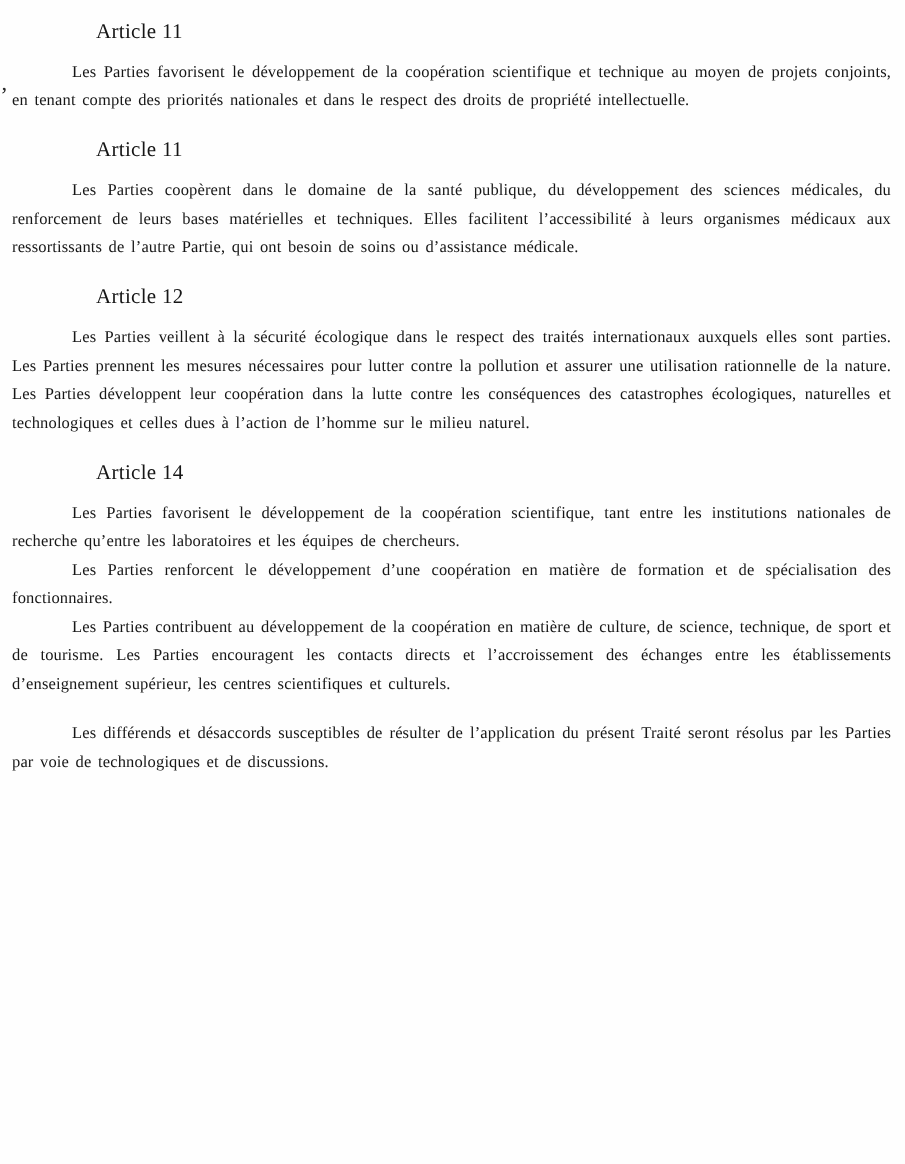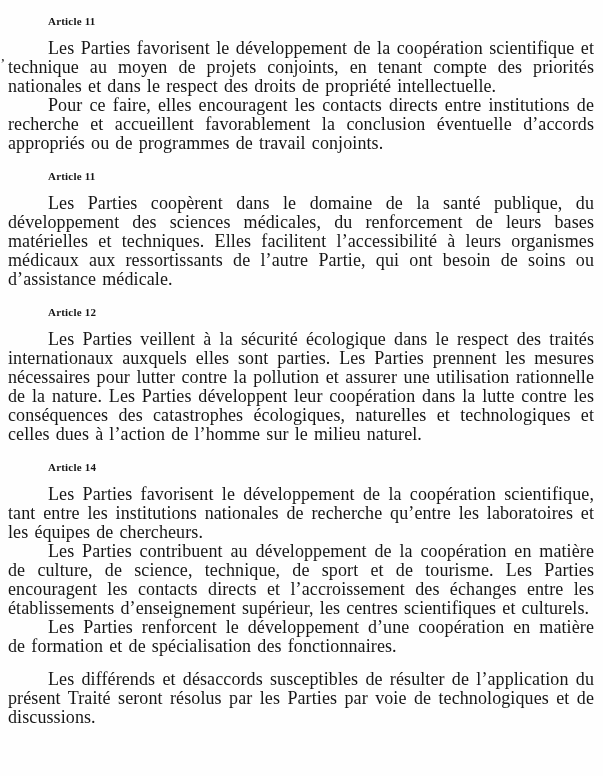--- a/index.html
+++ b/index.html
@@ -23,32 +23,32 @@
     padding: 12px 9px 6px 8px;
     background: #fefefe;
   }
   .article {
     margin: 0;
   }
   .article + .article {
     margin-top: 14px;
   }
   .article-heading {
-    font-size: 11px;
+    font-size: 14px;
     line-height: 19px;
-    font-weight: bold;
-    margin: 0 0 8px 40px;
+    font-weight: normal;
+    margin: 0 0 8px 56px;
     letter-spacing: 0.2px;
   }
   .article.tight .article-heading {
     margin-bottom: 0;
   }
   .para {
     margin: 0;
-    font-size: 18px;
+    font-size: 11px;
     line-height: 19px;
     text-align: justify;
     text-indent: 40px;
     letter-spacing: 0.1px;
     word-spacing: 1.5px;
   }
   .scan-artifact {
     position: absolute;
     left: 1px;
     top: 48px;
@@ -59,37 +59,36 @@
 </head>
 <body>
 
 <div class="page">
 
   <span class="scan-artifact">,</span>
 
   <section class="article">
     <h2 class="article-heading">Article 11</h2>
     <p class="para">Les Parties favorisent le développement de la coopération scientifique et technique au moyen de projets conjoints, en tenant compte des priorités nationales et dans le respect des droits de propriété intellectuelle.</p>
-    <p class="para">Pour ce faire, elles encouragent les contacts directs entre institutions de recherche et accueillent favorablement la conclusion éventuelle d’accords appropriés ou de programmes de travail conjoints.</p>
   </section>
 
   <section class="article">
     <h2 class="article-heading">Article 11</h2>
     <p class="para">Les Parties coopèrent dans le domaine de la santé publique, du développement des sciences médicales, du renforcement de leurs bases matérielles et techniques. Elles facilitent l’accessibilité à leurs organismes médicaux aux ressortissants de l’autre Partie, qui ont besoin de soins ou d’assistance médicale.</p>
   </section>
 
   <section class="article">
     <h2 class="article-heading">Article 12</h2>
     <p class="para">Les Parties veillent à la sécurité écologique dans le respect des traités internationaux auxquels elles sont parties. Les Parties prennent les mesures nécessaires pour lutter contre la pollution et assurer une utilisation rationnelle de la nature. Les Parties développent leur coopération dans la lutte contre les conséquences des catastrophes écologiques, naturelles et technologiques et celles dues à l’action de l’homme sur le milieu naturel.</p>
   </section>
 
   <section class="article">
     <h2 class="article-heading">Article 14</h2>
     <p class="para">Les Parties favorisent le développement de la coopération scientifique, tant entre les institutions nationales de recherche qu’entre les laboratoires et les équipes de chercheurs.</p>
+    <p class="para">Les Parties renforcent le développement d’une coopération en matière de formation et de spécialisation des fonctionnaires.</p>
     <p class="para">Les Parties contribuent au développement de la coopération en matière de culture, de science, technique, de sport et de tourisme. Les Parties encouragent les contacts directs et l’accroissement des échanges entre les établissements d’enseignement supérieur, les centres scientifiques et culturels.</p>
-    <p class="para">Les Parties renforcent le développement d’une coopération en matière de formation et de spécialisation des fonctionnaires.</p>
   </section>
 
   <section class="article tight">
     <p class="para">Les différends et désaccords susceptibles de résulter de l’application du présent Traité seront résolus par les Parties par voie de technologiques et de discussions.</p>
   </section>
 
 </div>
 
 </body></html>

